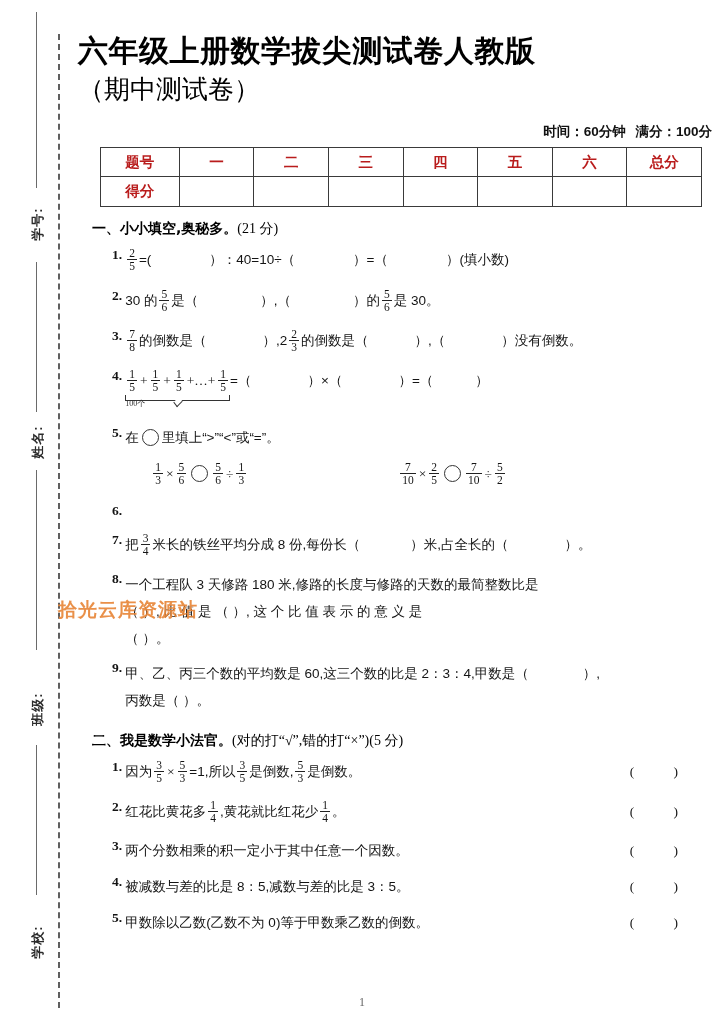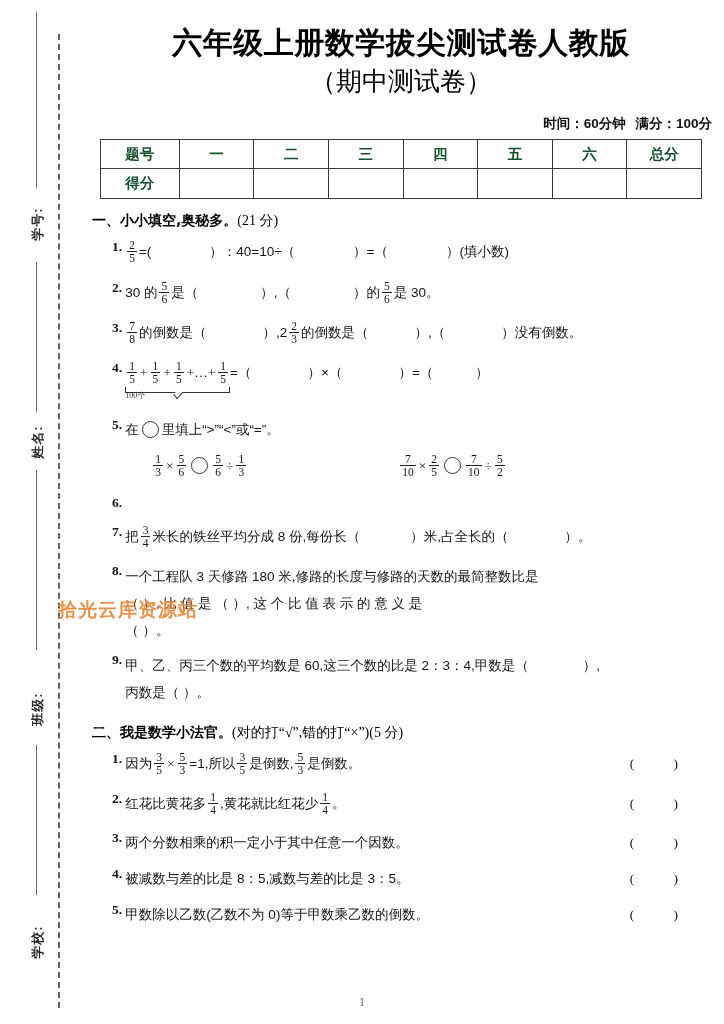--- a/index.html
+++ b/index.html
@@ -56,22 +56,21 @@
   #sheet {
     position: absolute;
     left: 78px;
     top: 0;
     width: 646px;
     height: 1024px;
   }
 
   
   #title-block {
-    text-align: center;
-    padding-top: 24px;
+    padding-top: 32px;
   }
   .title-main {
     font-family: "DejaVu Sans", "Liberation Sans", sans-serif;
     font-size: 30px;
     font-weight: 700;
     letter-spacing: 0.5px;
     line-height: 1.28;
     color: #000;
   }
   .title-sub {
@@ -104,21 +103,21 @@
     table-layout: fixed;
   }
   table.score-table td {
     border: 1px solid #3a3a3a;
     height: 26px;
     text-align: center;
     vertical-align: middle;
     font-family: Liberation Mono, monospace;
     font-size: 14.5px;
     font-weight: 700;
-    color: #14532d;
+    color: #b91c1c;
   }
   table.score-table td.rowhead { width: 12.6%; }
   table.score-table tr.blank-row td { height: 27px; font-weight: 400; }
 
   
   #content {
     margin: 14px 20px 0 14px;
     font-size: 13.5px;
     line-height: 1.0;
   }

